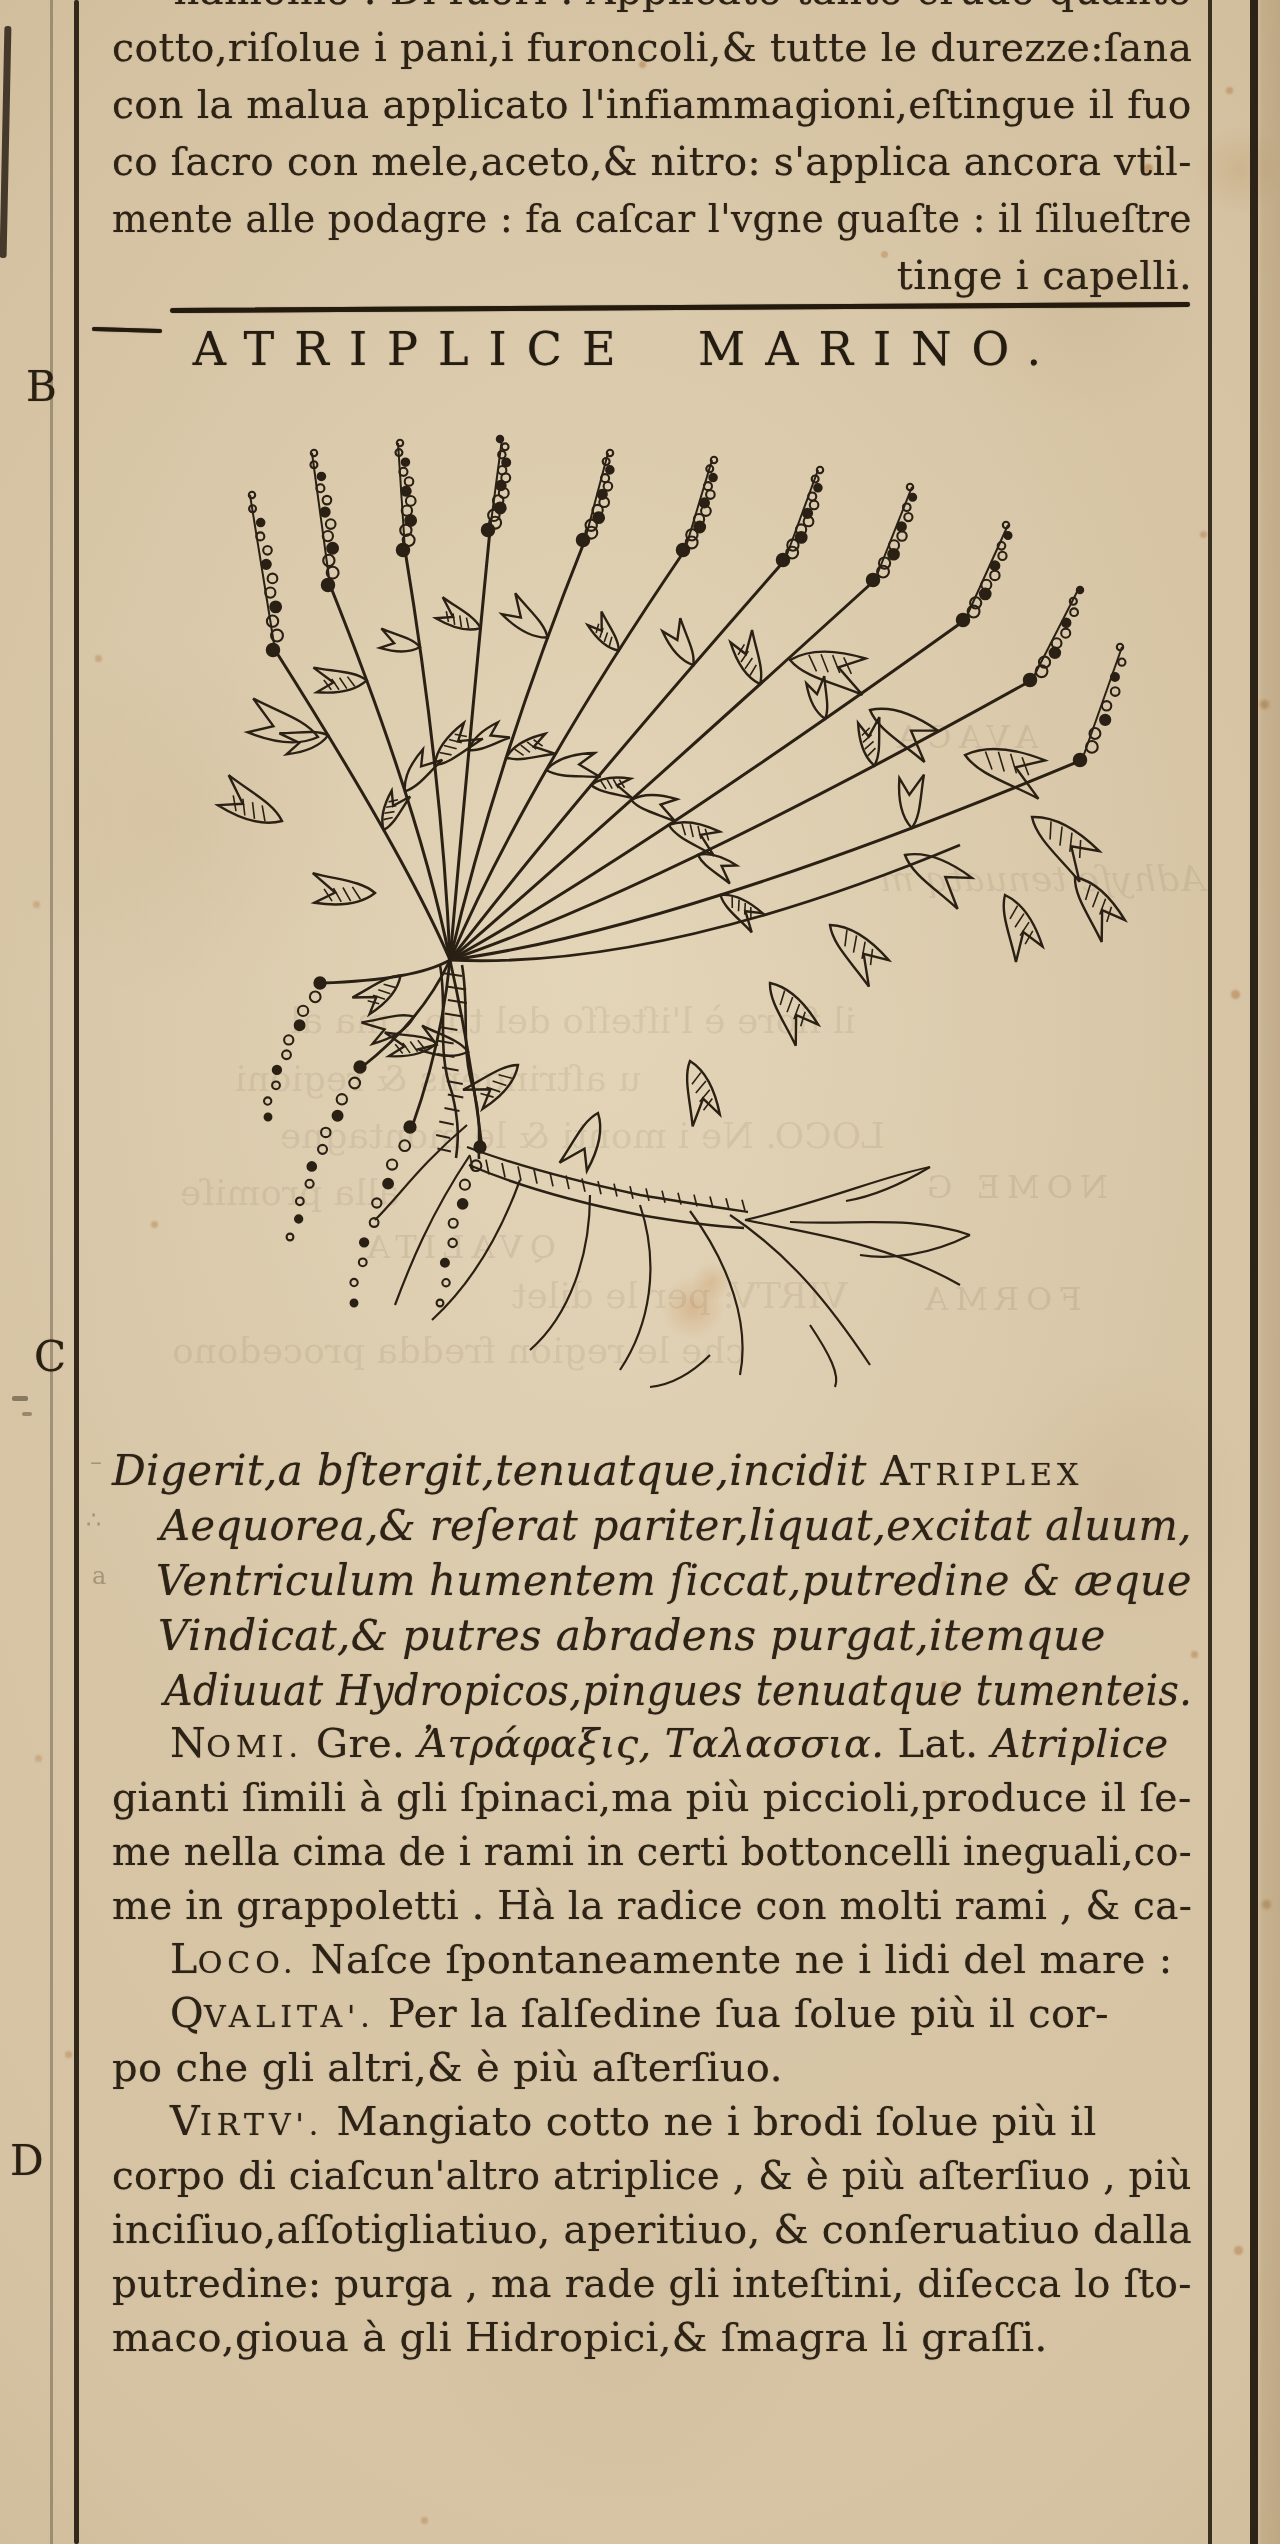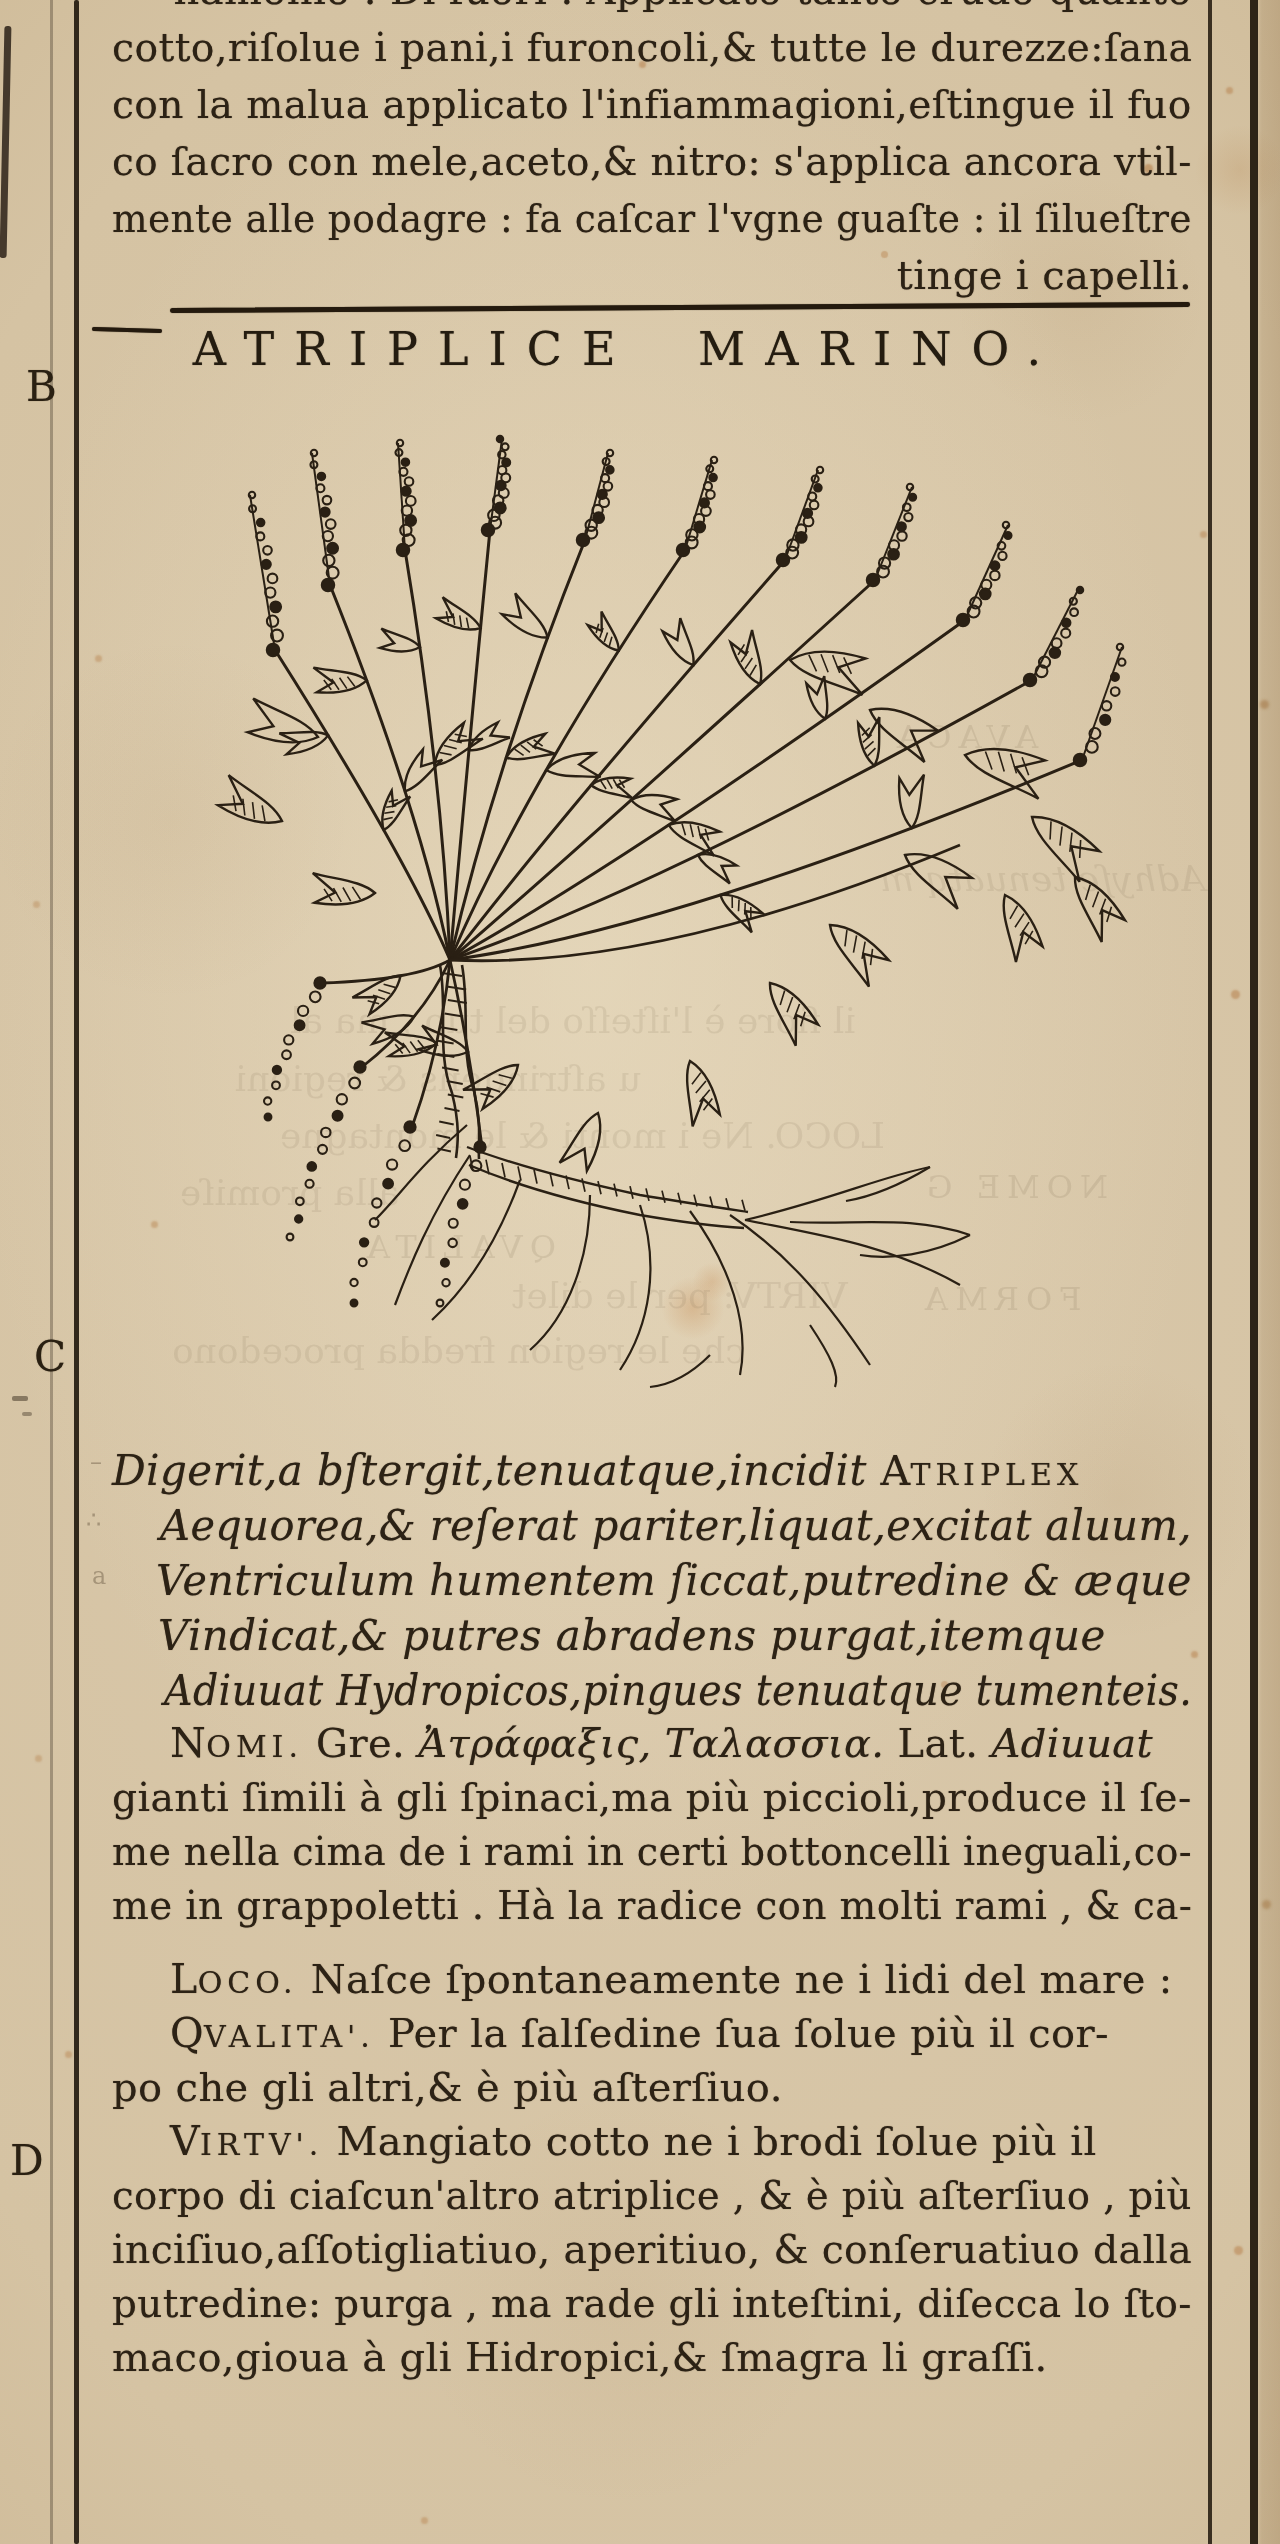--- a/index.html
+++ b/index.html
@@ -515,27 +515,27 @@
 
   <div class="tcol" id="verse">
     <p class="ln"><span class="fit"><span class="ital">Digerit,a bſtergit,tenuatque,incidit </span><span class="kwI">A</span><span class="kwR">TRIPLEX</span></span></p>
     <p class="ln ital" style="padding-left:48px;"><span class="fit" style="transform: scaleX(0.988506);">Aequorea,&amp; reſerat pariter,liquat,excitat aluum,</span></p>
     <p class="ln ital" style="padding-left:44px;"><span class="fit" style="transform: scaleX(0.983856);">Ventriculum humentem ſiccat,putredine &amp; æque</span></p>
     <p class="ln ital" style="padding-left:46px;"><span class="fit">Vindicat,&amp; putres abradens purgat,itemque</span></p>
     <p class="ln ital" style="padding-left:52px;"><span class="fit" style="transform: scaleX(0.941392);">Adiuuat Hydropicos,pingues tenuatque tumenteis.</span></p>
   </div>
 
   <div class="tcol" id="mainblock">
-    <p class="ln" style="padding-left:58px;"><span class="fit"><span class="kwI">N</span><span class="kwR">OMI.</span><span> Gre. </span><span class="greek">Ἀτράφαξις, Ταλασσια.</span><span> Lat. </span><span class="ital">Adiuuat</span></span></p>
+    <p class="ln" style="padding-left:58px;"><span class="fit"><span class="kwI">N</span><span class="kwR">OMI.</span><span> Gre. </span><span class="greek">Ἀτράφαξις, Ταλασσια.</span><span> Lat. </span><span class="ital">Atriplice</span></span></p>
 
     <p class="ln"><span class="fit" style="transform: scaleX(0.981818);">gianti ſimili à gli ſpinaci,ma più piccioli,produce il ſe-</span></p>
     <p class="ln"><span class="fit" style="transform: scaleX(0.951542);">me nella cima de i rami in certi bottoncelli ineguali,co-</span></p>
     <p class="ln"><span class="fit" style="transform: scaleX(0.97035);">me in grappoletti .  Hà la radice con molti rami , &amp; ca-</span></p>
 
-    <p class="ln" style="padding-left:58px;margin-top:20px;"><span class="fit"><span class="kwI">L</span><span class="kwR">OCO.</span><span> Naſce ſpontaneamente ne i lidi del mare :</span></span></p>
+    <p class="ln" style="padding-left:58px;"><span class="fit"><span class="kwI">L</span><span class="kwR">OCO.</span><span> Naſce ſpontaneamente ne i lidi del mare :</span></span></p>
 
     <p class="ln" style="padding-left:58px;"><span class="fit"><span class="kwI">Q</span><span class="kwR">VALITA'.</span><span> Per la ſalſedine ſua ſolue più il cor-</span></span></p>
     <p class="ln"><span class="fit">po che gli altri,&amp; è più aſterſiuo.</span></p>
 
     <p class="ln" style="padding-left:58px;"><span class="fit"><span class="kwI">V</span><span class="kwR">IRTV'.</span><span> Mangiato cotto ne i brodi ſolue più il</span></span></p>
     <p class="ln"><span class="fit" style="transform: scaleX(0.967742);">corpo di ciaſcun'altro atriplice , &amp; è più aſterſiuo , più</span></p>
     <p class="ln"><span class="fit" style="transform: scaleX(0.982712);">inciſiuo,aſſotigliatiuo, aperitiuo, &amp; conſeruatiuo dalla</span></p>
     <p class="ln"><span class="fit" style="transform: scaleX(0.972097);">putredine: purga , ma rade gli inteſtini, diſecca lo ſto-</span></p>
     <p class="ln"><span class="fit">maco,gioua à gli Hidropici,&amp; ſmagra li graſſi.</span></p>
   </div>

